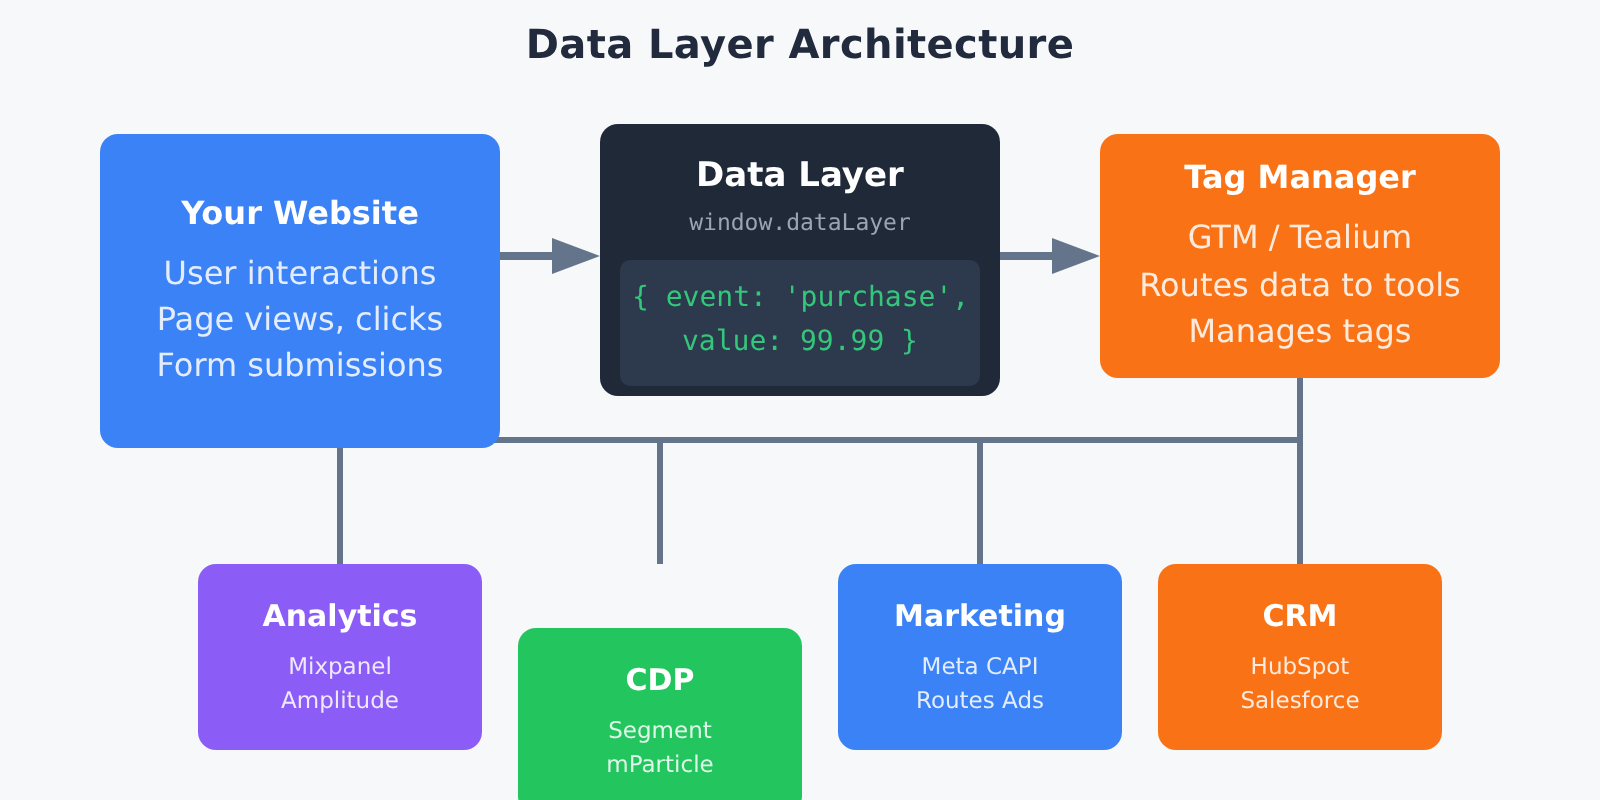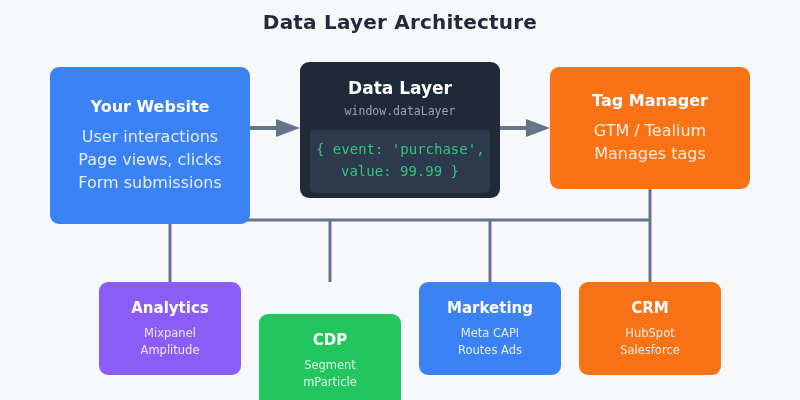--- a/index.html
+++ b/index.html
@@ -154,20 +154,21 @@
     <div id="datalayer-subtitle">window.dataLayer</div>
     <div id="datalayer-code">
       <div>{ event: 'purchase',</div>
       <div>value: 99.99 }</div>
     </div>
   </div>
 
   <div class="node node-top" id="node-tagmanager">
     <div class="node-title">Tag Manager</div>
     <div class="node-sub">GTM / Tealium</div>
+    <div class="node-sub">Routes data to tools</div>
     <div class="node-sub">Manages tags</div>
   </div>
 
   <div class="node node-bottom" id="node-analytics">
     <div class="node-title">Analytics</div>
     <div class="node-sub">Mixpanel</div>
     <div class="node-sub">Amplitude</div>
   </div>
 
   <div class="node node-bottom" id="node-cdp">

